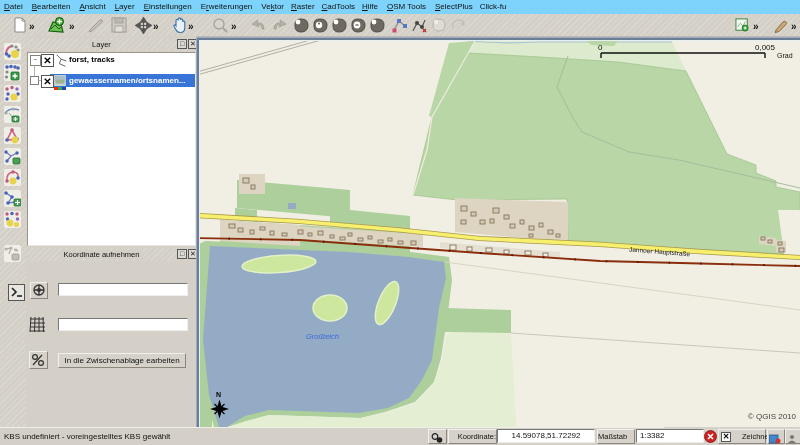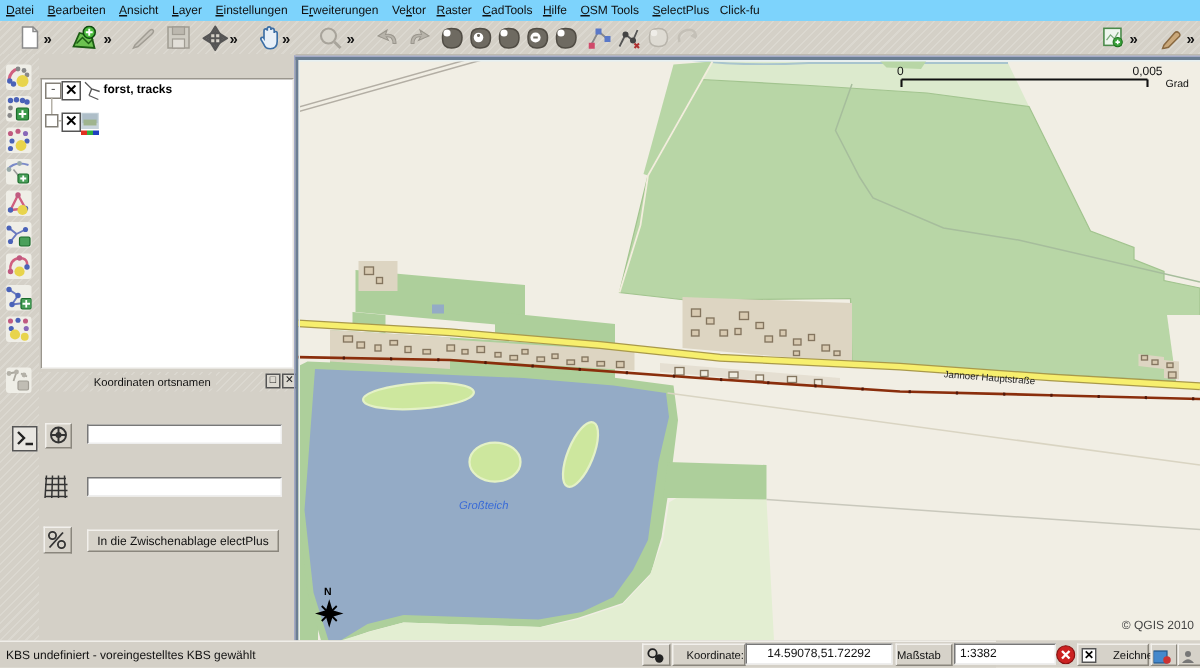--- a/index.html
+++ b/index.html
@@ -230,49 +230,57 @@
 
   <div class="abs" style="left:8px;top:248px;width:15px;height:15px;border:1px solid #555;background:#e8e6e1;">
     <svg width="16" height="14" viewBox="0 0 16 14">
       <path d="M3 3 L7 7 L3 11" fill="none" stroke="#222" stroke-width="1.6"></path>
       <path d="M8 11 H13" stroke="#222" stroke-width="1.6"></path>
     </svg>
   </div>
 </div>
 
 <div class="abs" style="left:26px;top:36px;width:171px;height:210px;background:#d4d0c7;">
+  <div class="hatch abs" style="left:1px;top:2px;width:169px;height:13px;">
+    <div class="abs" style="left:0;top:2px;width:149px;text-align:center;font-size:7.5px;color:#111;background:transparent;"><span style="background:#d4d0c7;padding:0 4px;">Layer</span></div>
+    <div class="dockbtn abs" style="left:150px;top:1px;">□</div>
+    <div class="dockbtn abs" style="left:161px;top:1px;">✕</div>
+  </div>
   <div class="abs" style="left:1px;top:16px;width:167px;height:192px;background:#fff;border:1px solid #9a968d;border-bottom-color:#e8e6e1;border-right-color:#e8e6e1;">
 
     <div class="abs" style="left:2px;top:2px;width:9px;height:9px;border:1px solid #848078;background:#fff;font-size:9px;line-height:7px;text-align:center;color:#555;">-</div>
     <div class="abs" style="left:13px;top:1px;width:11px;height:11px;border:1px solid #555;background:#fff;text-align:center;font-size:10px;line-height:11px;font-weight:bold;color:#000;">✕</div>
     <svg class="abs" style="left:26px;top:0px;" width="16" height="16" viewBox="0 0 18 18">
       <path d="M3 2 L8 7 L6 12 M8 7 L14 9 M6 12 L13 15" stroke="#555" stroke-width="1" fill="none"></path>
     </svg>
     <div class="abs" style="left:41px;top:2px;font-size:8px;font-weight:bold;color:#000;">forst, tracks</div>
 
     <div class="abs" style="left:6px;top:12px;width:1px;height:15px;background:#b5b1a8;"></div>
     <div class="abs" style="left:6px;top:27px;width:7px;height:1px;background:#b5b1a8;"></div>
 
+    <div class="abs" style="left:22px;top:21px;width:145px;height:13px;background:#3875d7;overflow:hidden;">
+        <span style="position:absolute;left:19px;top:2px;font-size:8px;font-weight:bold;color:#fff;white-space:nowrap;">gewaessernamen/ortsnamen...</span>
+      </div>
     <div class="abs" style="left:2px;top:23px;width:7px;height:7px;border:1px solid #848078;background:#fff;"></div>
     <div class="abs" style="left:13px;top:22px;width:11px;height:11px;border:1px solid #555;background:#fff;text-align:center;font-size:10px;line-height:11px;font-weight:bold;color:#000;">✕</div>
     <svg class="abs" style="left:26px;top:22px;" width="12" height="11" viewBox="0 0 15 14">
       <rect x="0" y="0" width="15" height="14" fill="#c8d4dc"></rect>
       <rect x="1" y="1" width="13" height="8" fill="#aebec8"></rect>
       <rect x="2" y="6" width="11" height="5" fill="#9fb48e"></rect>
     </svg>
     <div class="abs" style="left:26px;top:34px;width:4px;height:3px;background:#e03020;"></div>
     <div class="abs" style="left:30px;top:34px;width:4px;height:3px;background:#30b040;"></div>
     <div class="abs" style="left:34px;top:34px;width:4px;height:3px;background:#2040c0;"></div>
 
   </div>
 </div>
 
 <div class="abs" style="left:26px;top:246px;width:171px;height:181px;background:#d4d0c7;">
   <div class="hatch abs" style="left:1px;top:2px;width:169px;height:13px;">
-    <div class="abs" style="left:0;top:2px;width:149px;text-align:center;font-size:7.5px;color:#111;"><span style="background:#d4d0c7;padding:0 4px;">Koordinaten ortsnamen</span></div>
+    <div class="abs" style="left:0;top:2px;width:149px;text-align:center;font-size:7.5px;color:#111;"><span style="background:#d4d0c7;padding:0 4px;">Koordinate aufnehmen</span></div>
     <div class="dockbtn abs" style="left:150px;top:1px;">□</div>
     <div class="dockbtn abs" style="left:161px;top:1px;">✕</div>
   </div>
 
   <div class="raised abs" style="left:4px;top:36px;width:16px;height:15px;">
     <svg width="14" height="13" viewBox="0 0 14 13" style="margin:1px 0 0 1px;">
       <circle cx="7" cy="6" r="5" fill="none" stroke="#333" stroke-width="1.3"></circle>
       <path d="M2 6 H12 M7 1 V11" stroke="#333" stroke-width="1.3"></path>
       <circle cx="7" cy="6" r="2" fill="#333"></circle>
     </svg>
@@ -284,21 +292,21 @@
   </svg>
   <div class="sunken abs" style="left:32px;top:72px;width:128px;height:11px;"></div>
 
   <div class="raised abs" style="left:3px;top:105px;width:17px;height:16px;">
     <svg width="15" height="14" viewBox="0 0 15 14" style="margin:1px 0 0 1px;">
       <path d="M2 12 L11 2" stroke="#333" stroke-width="1.2"></path>
       <circle cx="4" cy="4" r="2.4" fill="none" stroke="#333" stroke-width="1.2"></circle>
       <circle cx="10" cy="10" r="2.4" fill="none" stroke="#333" stroke-width="1.2"></circle>
     </svg>
   </div>
-  <div class="raised abs" style="left:32px;top:107px;width:126px;height:13px;text-align:center;font-size:8px;color:#111;line-height:13px;white-space:nowrap;">In die Zwischenablage electPlus</div>
+  <div class="raised abs" style="left:32px;top:107px;width:126px;height:13px;text-align:center;font-size:8px;color:#111;line-height:13px;white-space:nowrap;">In die Zwischenablage earbeiten</div>
 
 </div>
 
 <div class="abs" style="left:196px;top:37px;width:604px;height:1px;background:#a2a9c6;"></div>
 <div class="abs" style="left:196px;top:37px;width:1px;height:390px;background:#a2a9c6;"></div>
 <div class="abs" style="left:197px;top:38px;width:601px;height:387px;border-top:2px solid #6b7e93;border-left:2px solid #6b7e93;">
   <svg width="601" height="387" viewBox="0 0 601 387" shape-rendering="auto">
 
     <rect x="0" y="0" width="601" height="387" fill="#f1eee4"></rect>
     <g id="mapcontent">

